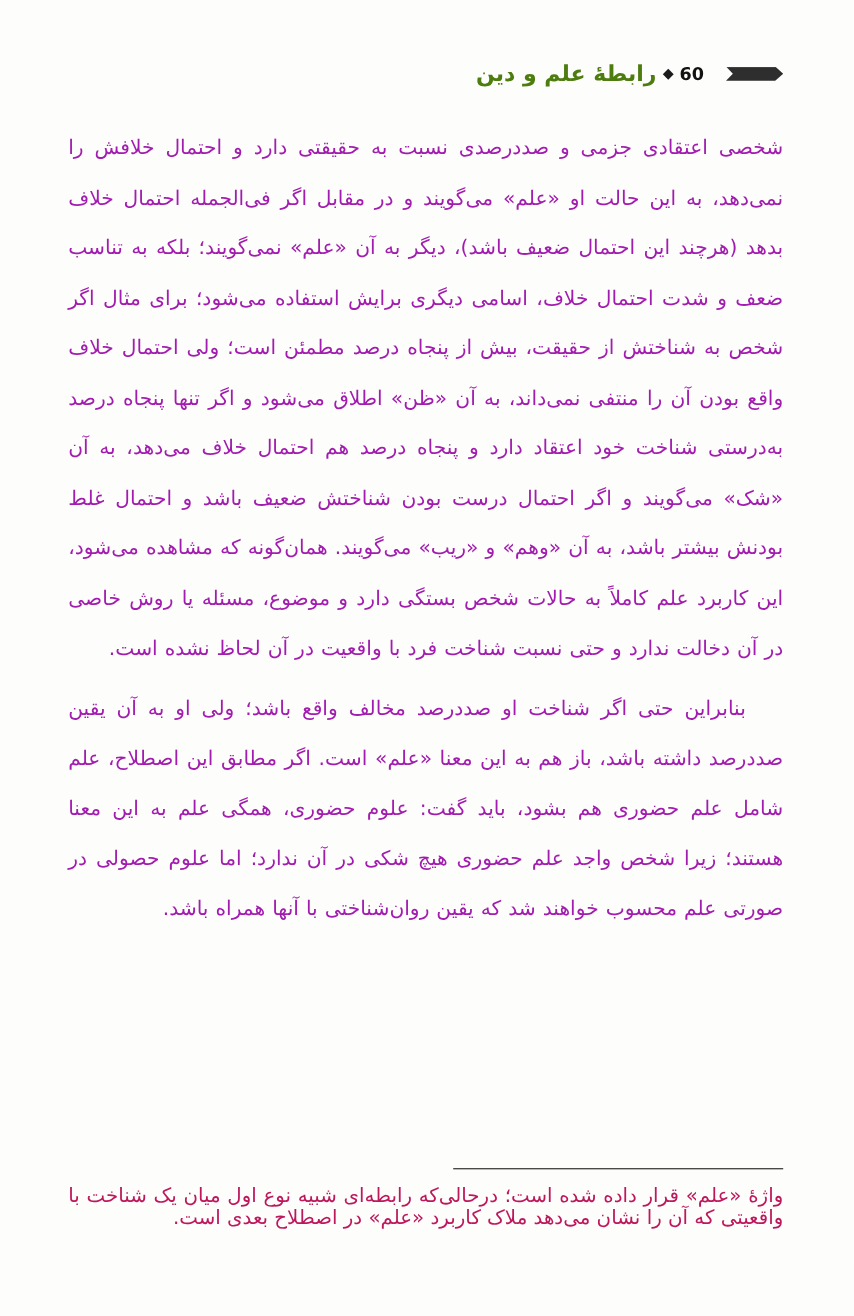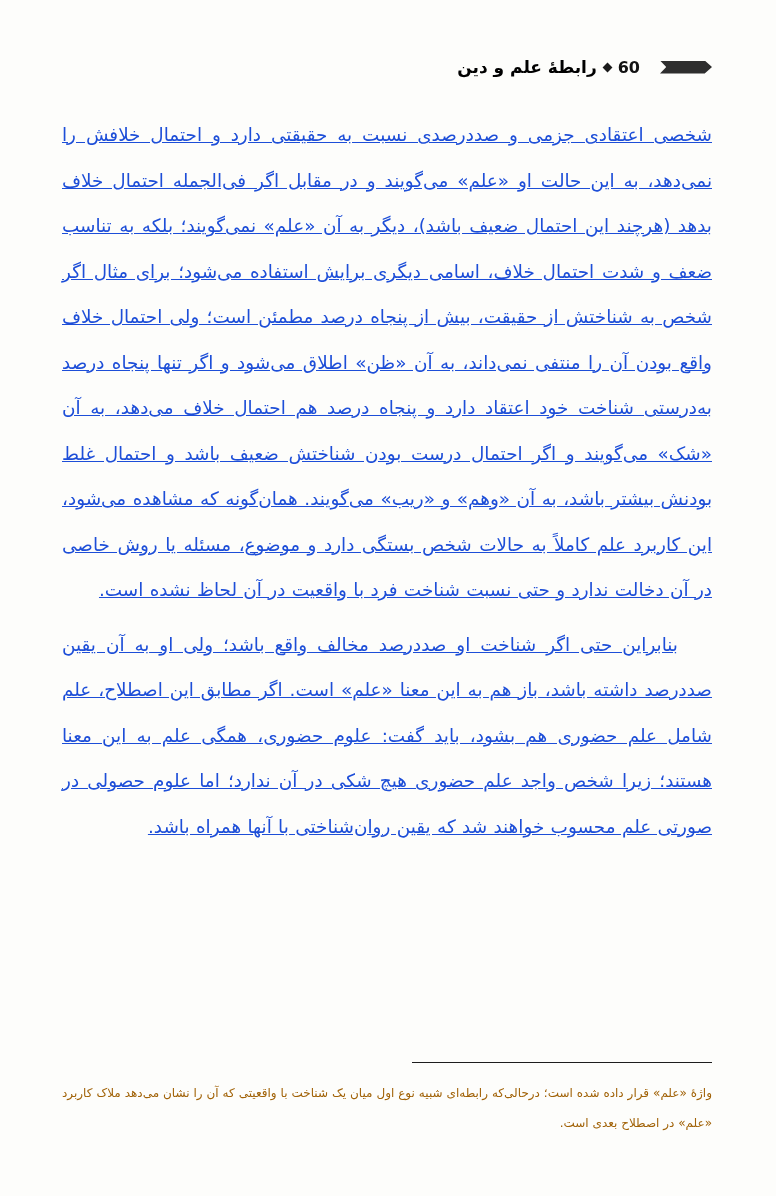--- a/index.html
+++ b/index.html
@@ -41,25 +41,25 @@
     width: 52px;
     height: 13px;
     margin-right: 0px;
     margin-left: 10px;
     background: #1c1c1c;
     
     clip-path: polygon(0% 0%, 86% 0%, 100% 50%, 86% 100%, 0% 100%, 12% 50%);
     opacity: 0.92;
   }
   .header-title {
-    font-size: 17px;
+    font-size: 20px;
     font-weight: 700;
     letter-spacing: 0;
     white-space: nowrap;
-    color: #000000;
+    color: #4d7c0f;
   }
   .header-page-number {
     font-size: 16px;
     font-weight: 700;
     margin-right: 10px;
     margin-left: 0;
     color: #121212;
   }
   .header-diamond {
     display: inline-block;
@@ -80,22 +80,21 @@
     text-align: justify;
     text-align-last: right;
   }
   .body-text p {
     margin: 0 0 0 0;
     font-size: 18.4px;
     line-height: 45.5px;
     text-align: justify;
     text-justify: inter-word;
     word-spacing: 0.5px;
-    color: #1d4ed8;
-    text-decoration: underline;
+    color: #a21caf;
   }
   .body-text p.indent {
     text-indent: 34px;
     margin-top: 9px;
   }
 
   
   .footnote-rule {
     position: absolute;
     top: 1062px;
@@ -108,23 +107,23 @@
     position: absolute;
     top: 1078px;
     right: 64px;
     left: 62px;
     direction: rtl;
     text-align: justify;
     text-align-last: right;
   }
   .footnote p {
     margin: 0;
-    font-size: 12px;
-    line-height: 30px;
-    color: #a16207;
+    font-size: 18px;
+    line-height: 20px;
+    color: #be185d;
     text-align: justify;
   }
 </style>
 </head>
 <body>
 
 <div class="page">
 
   <div class="header">
     <span class="header-ornament"></span>

